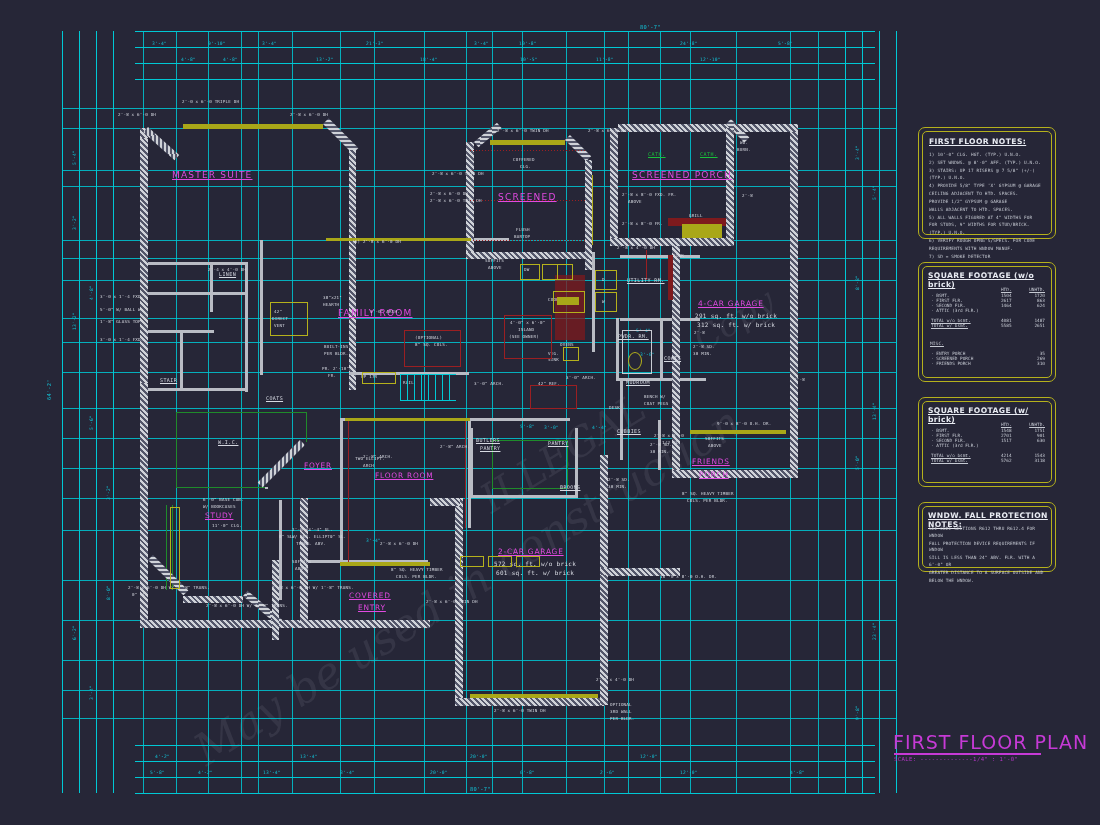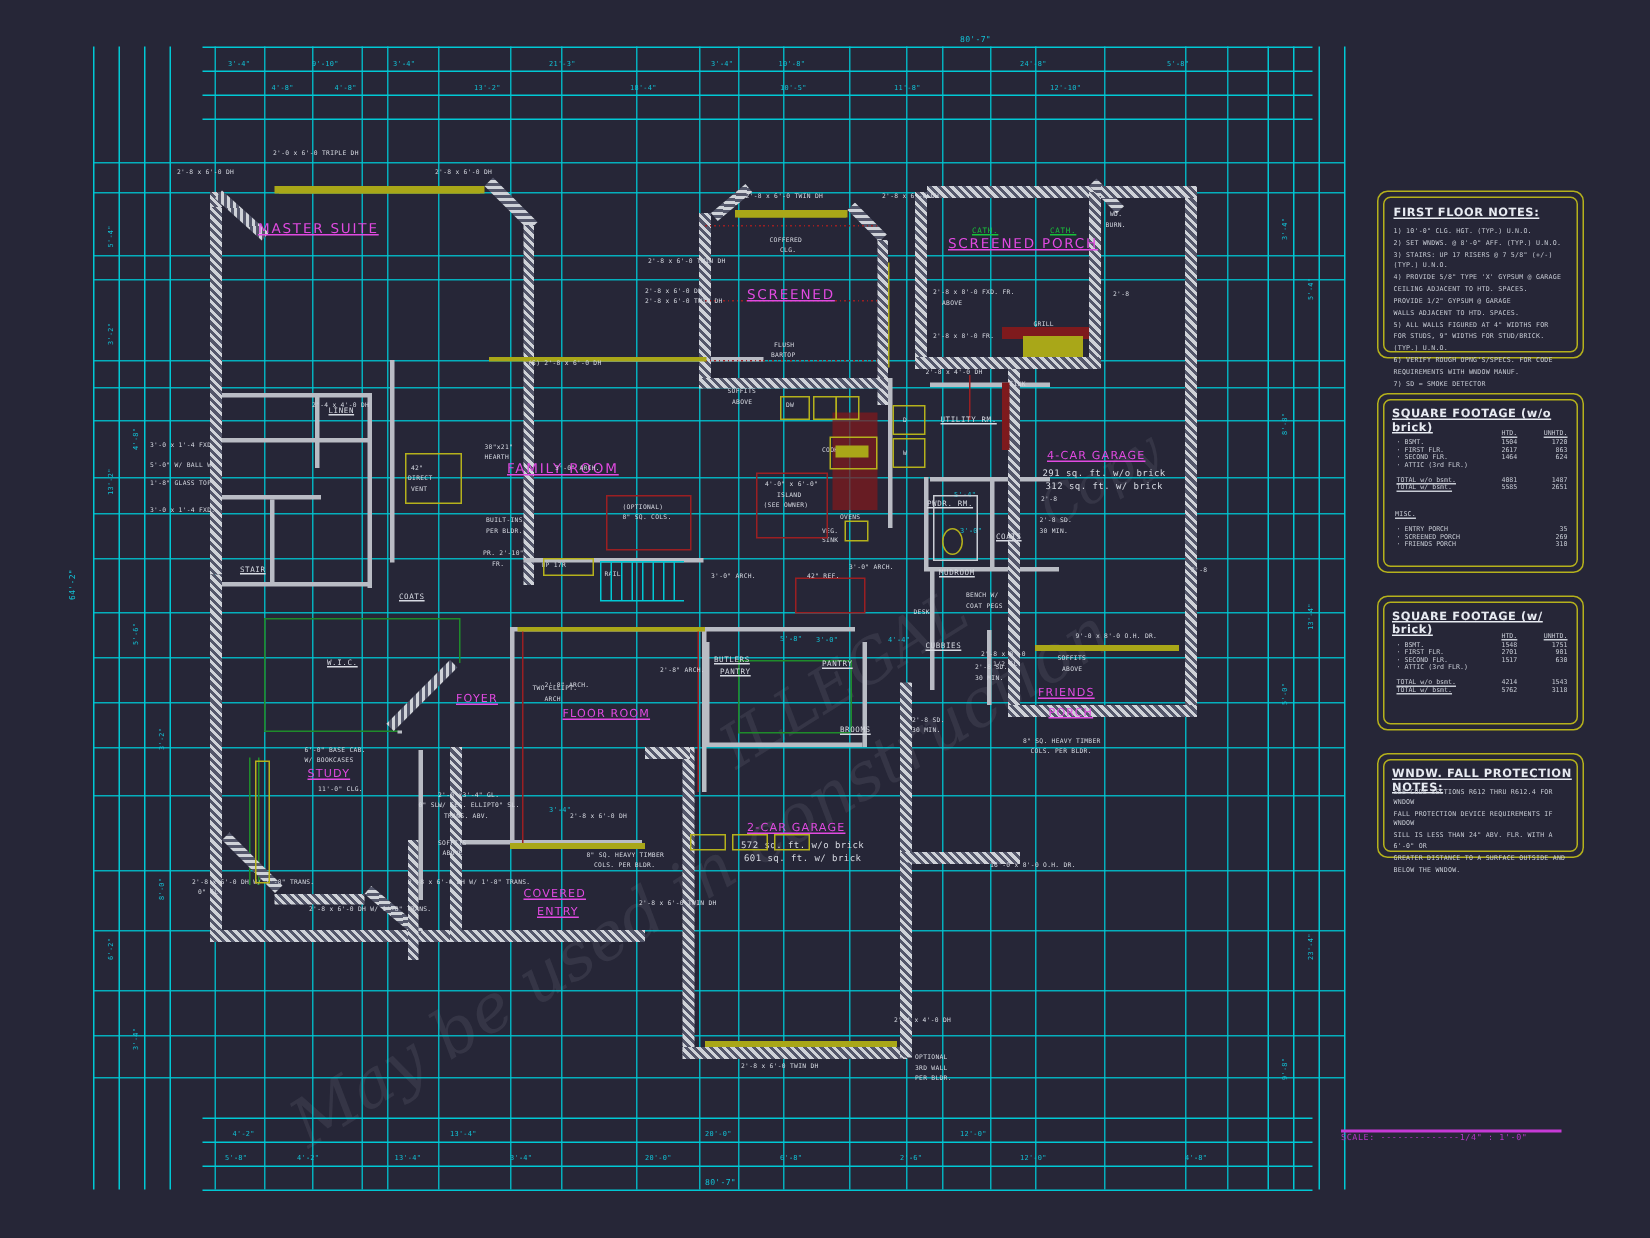--- a/index.html
+++ b/index.html
@@ -317,23 +317,23 @@
     <div class="solidyellow" style="left:186px;top:125px;width:134px;height:4px;"></div>
     <div class="solidyellow" style="left:492px;top:141px;width:72px;height:4px;"></div>
     <div class="solidyellow" style="left:682px;top:224px;width:40px;height:14px;"></div>
     <div class="yellowline v" style="left:592px;top:175px;height:70px;"></div>
     <div class="solidyellow" style="left:326px;top:238px;width:145px;height:3px;"></div>
     <div class="solidyellow" style="left:340px;top:562px;width:90px;height:4px;"></div>
     <div class="solidyellow" style="left:690px;top:430px;width:96px;height:4px;"></div>
     <div class="solidyellow" style="left:470px;top:694px;width:128px;height:4px;"></div>
   </div>
 
-  <div class="t room" style="left:172px;top:148px;">MASTER SUITE</div>
+  <div class="t room" style="left:172px;top:170px;">MASTER SUITE</div>
   <div class="t room" style="left:498px;top:192px;">SCREENED</div>
-  <div class="t room" style="left:632px;top:158px;">SCREENED PORCH</div>
+  <div class="t room" style="left:632px;top:170px;">SCREENED PORCH</div>
   <div class="t room" style="left:338px;top:308px;">FAMILY ROOM</div>
   <div class="t room sm" style="left:698px;top:300px;">4-CAR GARAGE</div>
   <div class="t roomsub" style="left:695px;top:313px;">291 sq. ft. w/o brick</div>
   <div class="t roomsub" style="left:697px;top:322px;">312 sq. ft. w/ brick</div>
   <div class="t room sm" style="left:498px;top:548px;">2-CAR GARAGE</div>
   <div class="t roomsub" style="left:494px;top:561px;">572 sq. ft. w/o brick</div>
   <div class="t roomsub" style="left:496px;top:570px;">601 sq. ft. w/ brick</div>
   <div class="t room sm" style="left:375px;top:472px;">FLOOR ROOM</div>
   <div class="t room sm" style="left:304px;top:462px;">FOYER</div>
   <div class="t room sm" style="left:205px;top:512px;">STUDY</div>
@@ -646,16 +646,17 @@
       <ul>
         <li>SEE CODE SECTIONS R612 THRU R612.4 FOR WNDOW</li>
         <li>FALL PROTECTION DEVICE REQUIREMENTS IF WNDOW</li>
         <li>SILL IS LESS THAN 24" ABV. FLR. WITH A 6'-0" OR</li>
         <li>GREATER DISTANCE TO A SURFACE OUTSIDE AND</li>
         <li>BELOW THE WNDOW.</li>
       </ul>
     </div>
   </div>
 
+  <div class="title-main" style="left:893px;top:731px;">FIRST FLOOR PLAN</div>
   <div class="title-rule" style="left:894px;top:753px;width:147px;"></div>
   <div class="title-scale" style="left:894px;top:756px;">SCALE: --------------1/4" : 1'-0"</div>
 
 </div>
 
 </body></html>

